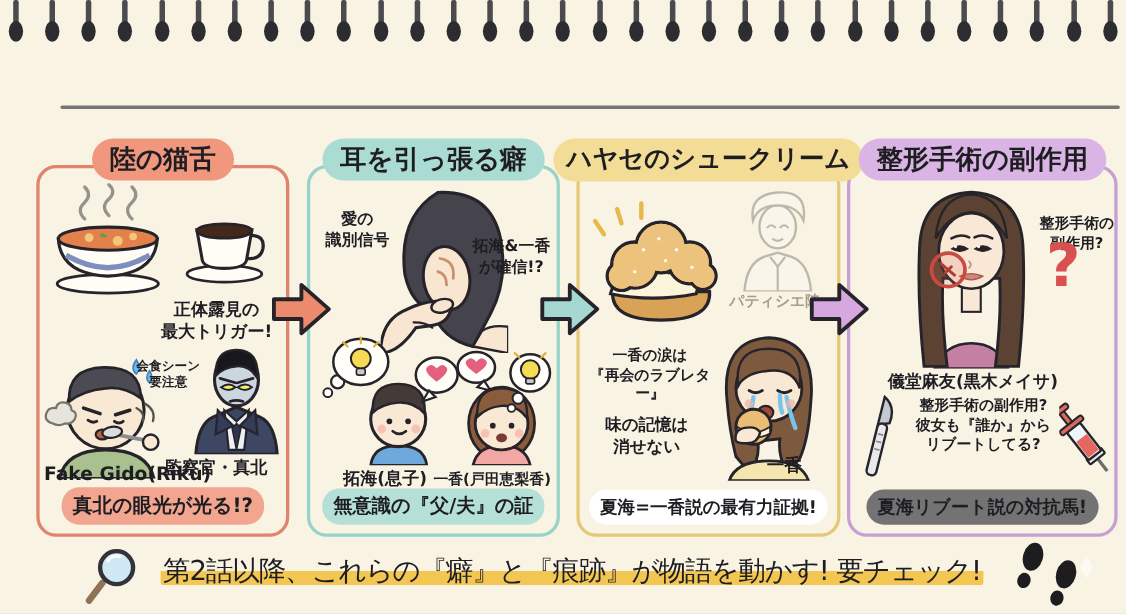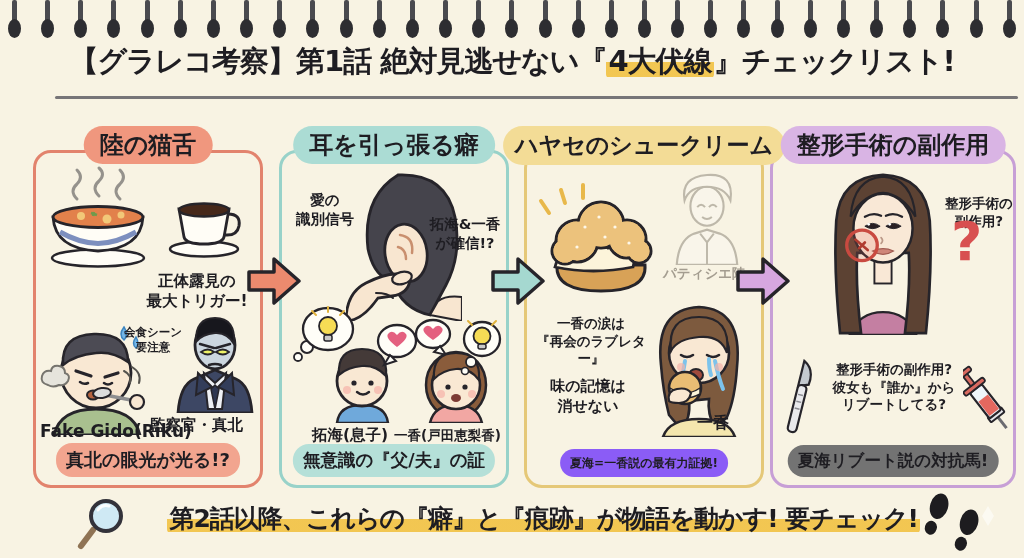--- a/index.html
+++ b/index.html
@@ -19,21 +19,21 @@
     font-weight:bold;border-radius:28px;padding:7px 16px;font-size:24px;line-height:1;z-index:4;}
   .conclusion{position:absolute;bottom:8px;left:50%;transform:translateX(-50%);white-space:nowrap;
     font-weight:bold;border-radius:16px;padding:8px 10px;font-size:17px;line-height:1;}
   .note{position:absolute;font-weight:bold;white-space:pre-line;text-align:center;line-height:1.3;}
   .plabel{position:absolute;font-weight:bold;white-space:nowrap;}
   .ill{position:absolute;}
   .arrow{position:absolute;top:252px;width:56px;height:58px;z-index:5;}
   .big-q{position:absolute;font-weight:bold;line-height:1;}
   
   .footer{position:absolute;top:492px;left:0;right:0;height:66px;}
-  .footer-text{position:absolute;top:10px;left:120px;right:104px;text-align:right;font-size:25px;font-weight:bold;white-space:nowrap;letter-spacing:-1px;}
+  .footer-text{position:absolute;top:10px;left:120px;right:104px;text-align:center;font-size:25px;font-weight:normal;white-space:nowrap;letter-spacing:-1px;}
 </style>
 </head>
 <body>
 
 <div class="page">
 
   <div class="binding">
       <div class="pin"></div>
       <div class="pin"></div>
       <div class="pin"></div>
@@ -60,21 +60,20 @@
       <div class="pin"></div>
       <div class="pin"></div>
       <div class="pin"></div>
       <div class="pin"></div>
       <div class="pin"></div>
       <div class="pin"></div>
       <div class="pin"></div>
       <div class="pin"></div>
     </div>
 
-  <div class="title"><span>【グラレコ考察】第1話 絶対見逃せない『</span><span class="marked">4大伏線</span><span>』チェックリスト!</span></div>
   <div class="title-underline"></div>
 
   <div class="panel" style="left:33px;width:224px;border-color:#e2836d;">
     <div class="panel-header" style="background:#f0977e;">陸の猫舌</div>
 
     <svg class="ill" style="left:4px;top:12px;width:120px;height:104px;" viewBox="0 0 120 104">
       <g fill="none" stroke="#95928c" stroke-width="3" stroke-linecap="round">
         <path d="M37 34 q-8 -8 0 -15 q7 -7 0 -14"></path>
           <path d="M59 31 q-8 -8 0 -15 q7 -7 0 -13"></path>
           <path d="M80 34 q-8 -8 0 -15 q7 -7 0 -14"></path>
@@ -271,21 +270,21 @@
       <circle cx="38" cy="74" r="4" fill="#f4b3a9" opacity=".7"></circle>
         <circle cx="76" cy="74" r="4" fill="#f4b3a9" opacity=".7"></circle>
       <ellipse cx="53" cy="82" rx="7" ry="6" fill="#a14a3c" stroke="#26242a" stroke-width="2"></ellipse>
       <circle cx="42" cy="95" r="16" fill="#e9bd74" stroke="#26242a" stroke-width="2.6"></circle>
       <path d="M27 95 q15 10 30 0 l0 6 q-15 8 -30 0 Z" fill="#fcf4da" stroke="#26242a" stroke-width="1.5"></path>
       <path d="M26 108 q-2 -10 8 -12 q10 -2 14 4 q-2 10 -12 10 q-8 0 -10 -2 Z" fill="#f9e8d3" stroke="#26242a" stroke-width="2.2"></path>
     </svg>
 
     <div class="plabel" style="left:170px;top:260px;font-size:16px;text-align:right;">一香</div>
 
-    <div class="conclusion" style="background:#8b5cf6;font-size:12px;">夏海=一香説の最有力証拠!</div>
+    <div class="conclusion" style="background:#ffffff;font-size:16px;">夏海=一香説の最有力証拠!</div>
   </div>
 
   <div class="panel" style="left:770px;width:240px;border-color:#c79fd6;">
     <div class="panel-header" style="background:#d9b4e4;">整形手術の副作用</div>
 
     <svg class="ill" style="left:44px;top:16px;width:132px;height:166px;" viewBox="0 0 138 174">
       <path d="M34 174 q10 -24 35 -24 q25 0 35 24 Z" fill="#c47fa2" stroke="#26242a" stroke-width="2.4"></path>
       <rect x="60" y="96" width="18" height="24" fill="#f9e8d6" stroke="#26242a" stroke-width="2"></rect>
       <path d="M69 6 Q114 8 118 54 Q121 104 114 172 L92 172 Q98 122 96 88 L42 88 Q40 122 46 172 L24 172 Q17 104 20 54 Q24 8 69 6 Z" fill="#5c4233" stroke="#26242a" stroke-width="2.8"></path>
       <ellipse cx="69" cy="62" rx="31" ry="36" fill="#f9e8d6" stroke="#26242a" stroke-width="2.6"></ellipse>
@@ -297,20 +296,21 @@
       <path d="M67 72 q3 3 0 6" stroke="#b98" stroke-width="1.8" fill="none" stroke-linecap="round"></path>
       <path d="M58 86 q11 -5 22 0 q-11 7 -22 0 Z" fill="#cf8679" stroke="#a05a50" stroke-width="1.2"></path>
       <circle cx="47" cy="80" r="16" fill="rgba(222,108,96,.18)" stroke="#c94a40" stroke-width="3.5"></circle>
       <path d="M40 74 l13 11 M44 83 l6 -6" stroke="#b03c30" stroke-width="2.8" stroke-linecap="round"></path>
     </svg>
 
     <div class="note" style="left:160px;top:22px;width:92px;font-size:13.5px;margin-top:20px;">整形手術の
 副作用?</div>
     <div class="big-q" style="left:178px;top:62px;font-size:54px;color:#d85050;">?</div>
 
+    <div class="plabel" style="left:34px;top:184px;font-size:15.5px;">儀堂麻友(黒木メイサ)</div>
 
     <svg class="ill" style="left:10px;top:206px;width:34px;height:80px;" viewBox="0 0 34 80">
       <g transform="rotate(14 17 40)">
         <path d="M12 2 q12 6 10 22 l-10 4 Z" fill="#c4c9cf" stroke="#26242a" stroke-width="2.2"></path>
         <rect x="12" y="26" width="9" height="48" rx="4" fill="#e9e9ec" stroke="#26242a" stroke-width="2.2"></rect>
         <path d="M14 36 h5 M14 43 h5 M14 50 h5" stroke="#8a8a90" stroke-width="1.5"></path>
       </g>
     </svg>
 
     <div class="note" style="left:46px;top:208px;width:150px;font-size:13.5px;">整形手術の副作用?

